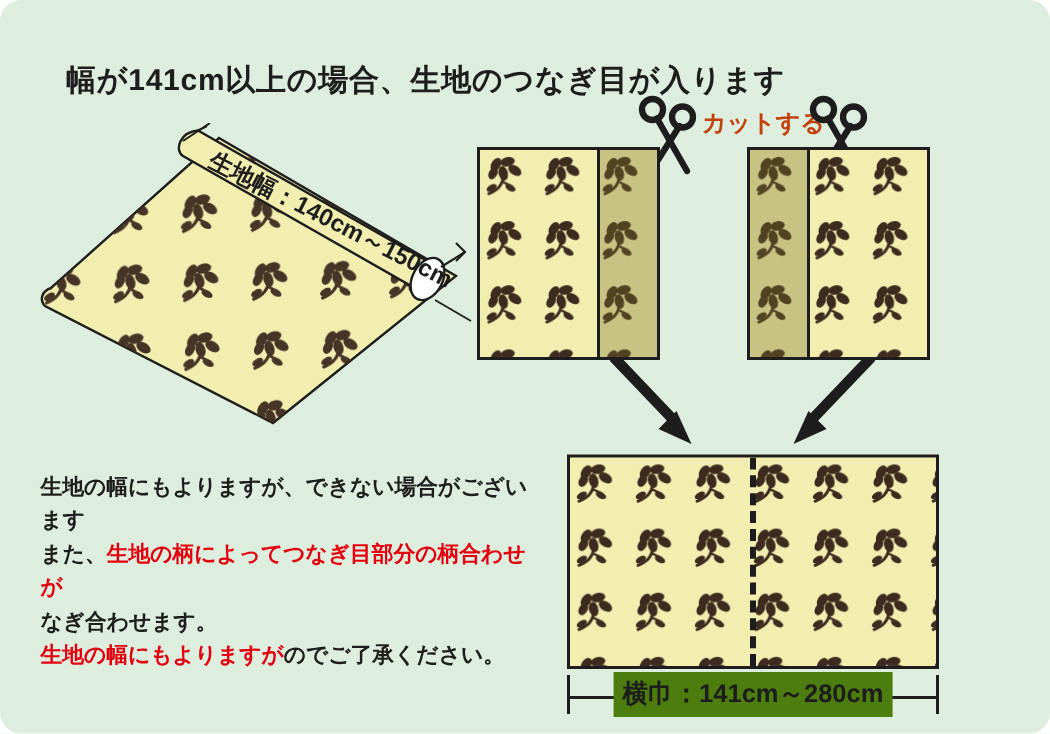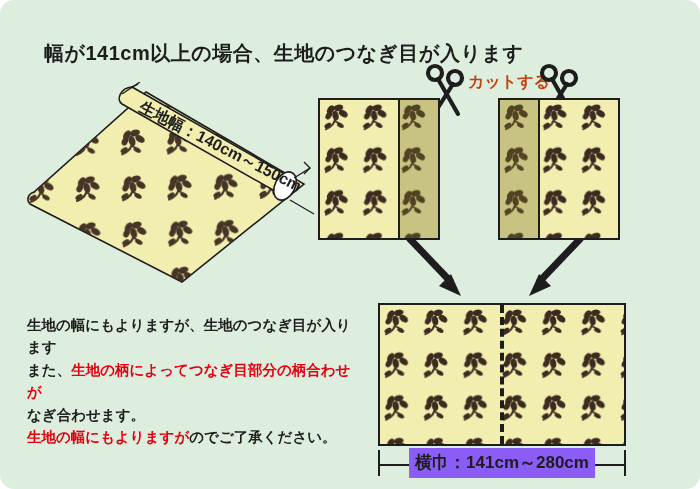--- a/index.html
+++ b/index.html
@@ -137,21 +137,21 @@
     height: 26px;
     border-left: 2px solid #1d1d1d;
   }
   #dim .tick.l { left: 0; }
   #dim .tick.r { right: 0; }
   #dim-text {
     position: absolute;
     left: 50%;
     top: 0;
     transform: translateX(-50%);
-    background: #8b5cf6;
+    background: #4d7c0f;
     padding: 0 6px;
     font-size: 17px;
     font-weight: bold;
     color: #1d1d1d;
     white-space: nowrap;
     line-height: 30px;
   }
 
   
   #desc {
@@ -280,19 +280,19 @@
   </div>
 
   <div id="dim">
     <div class="bar"></div>
     <div class="tick l"></div>
     <div class="tick r"></div>
     <div id="dim-text">横巾：141cm～280cm</div>
   </div>
 
   <div id="desc">
-    <p>生地の幅にもよりますが、生地のつなぎ目が入ります</p>
+    <p>生地の幅にもよりますが、できない場合がございます</p>
     <p><span>また、</span><span class="red">生地の柄によってつなぎ目部分の柄合わせが</span></p>
     <p>なぎ合わせます。</p>
     <p><span class="red">生地の幅にもよりますが</span><span>のでご了承ください。</span></p>
   </div>
 
 </div>
 
 </body></html>

